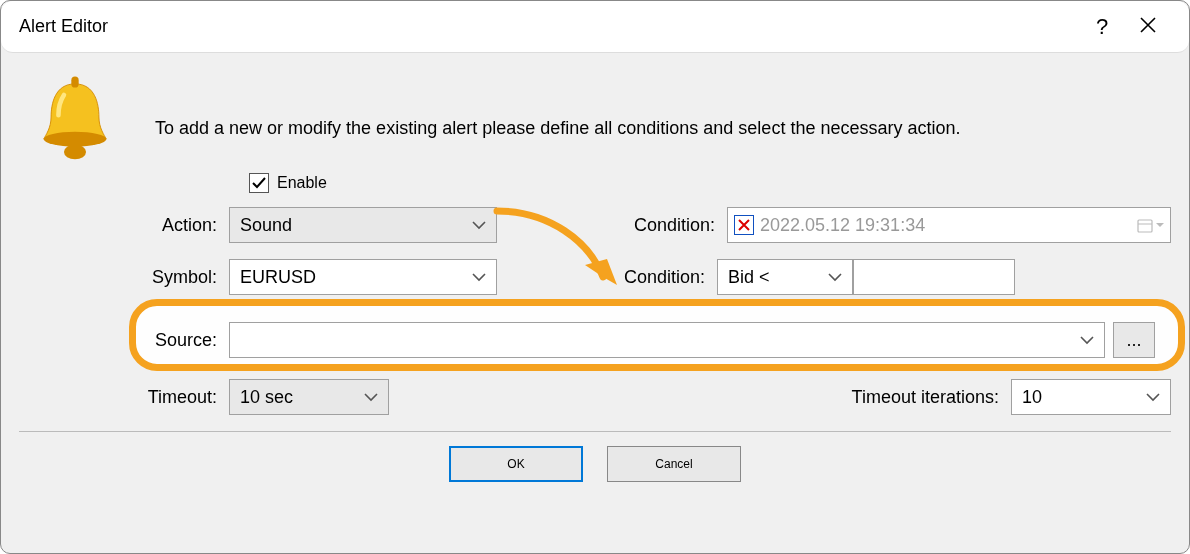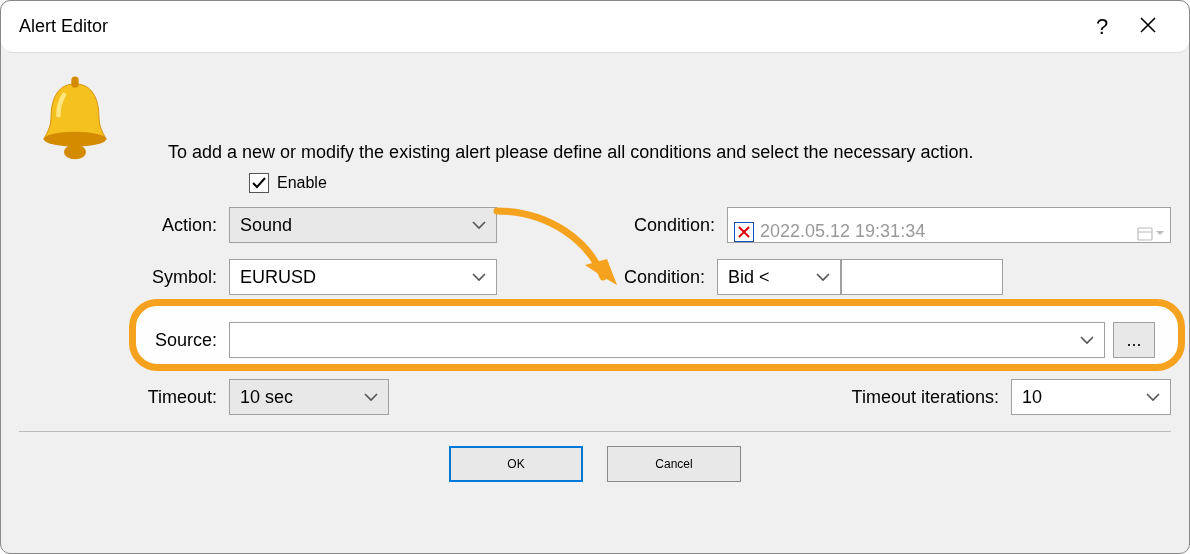--- a/index.html
+++ b/index.html
@@ -28,22 +28,22 @@
   display: flex; align-items: center; justify-content: center;
   font-size: 22px; color: #000;
   cursor: pointer;
 }
 .content {
   padding: 18px 18px 0 18px;
   position: relative;
 }
 .top-row {
   display: flex;
-  align-items: flex-end;
-  gap: 47px;
+  align-items: center;
+  gap: 34px;
   margin-bottom: 10px;
 }
 .bell-icon { width: 92px; height: 92px; flex-shrink: 0; margin-left: 10px; }
 .description {
   font-size: 18px;
   color: #000;
   padding-top: 22px;
 }
 .form-area {
   position: relative;
@@ -117,21 +117,21 @@
   background: #e8e8e8;
   display: flex; align-items: center; justify-content: center;
   font-size: 18px;
   cursor: pointer;
 }
 .expiration-box {
   border: 1px solid #a0a0a0;
   background: #fff;
   height: 36px;
   display: flex;
-  align-items: flex-end;
+  align-items: center;
   padding: 0 6px;
   gap: 6px;
   flex: 1;
 }
 .red-x {
   width: 20px; height: 20px;
   border: 1.5px solid #1050c0;
   display: flex; align-items: center; justify-content: center;
 }
 .red-x svg { display: block; }
@@ -258,21 +258,21 @@
         <div class="lbl">Symbol:</div>
         <div class="select-like white" style="width:268px">
           <span>EURUSD</span>
           <span class="chevron">
               <svg width="14" height="10" viewBox="0 0 14 10">
                 <path d="M1 2 L7 8 L13 2" stroke="#555" stroke-width="1.6" fill="none"></path>
               </svg>
             </span>
         </div>
         <div class="lbl-mid" style="width:220px">Condition:</div>
-        <div class="select-like white" style="width:124px">
+        <div class="select-like white" style="width:136px">
           <span>Bid &lt;</span>
           <span class="chevron">
               <svg width="14" height="10" viewBox="0 0 14 10">
                 <path d="M1 2 L7 8 L13 2" stroke="#555" stroke-width="1.6" fill="none"></path>
               </svg>
             </span>
         </div>
         <div class="input-like" style="width:162px">
           <span></span>
         </div>

